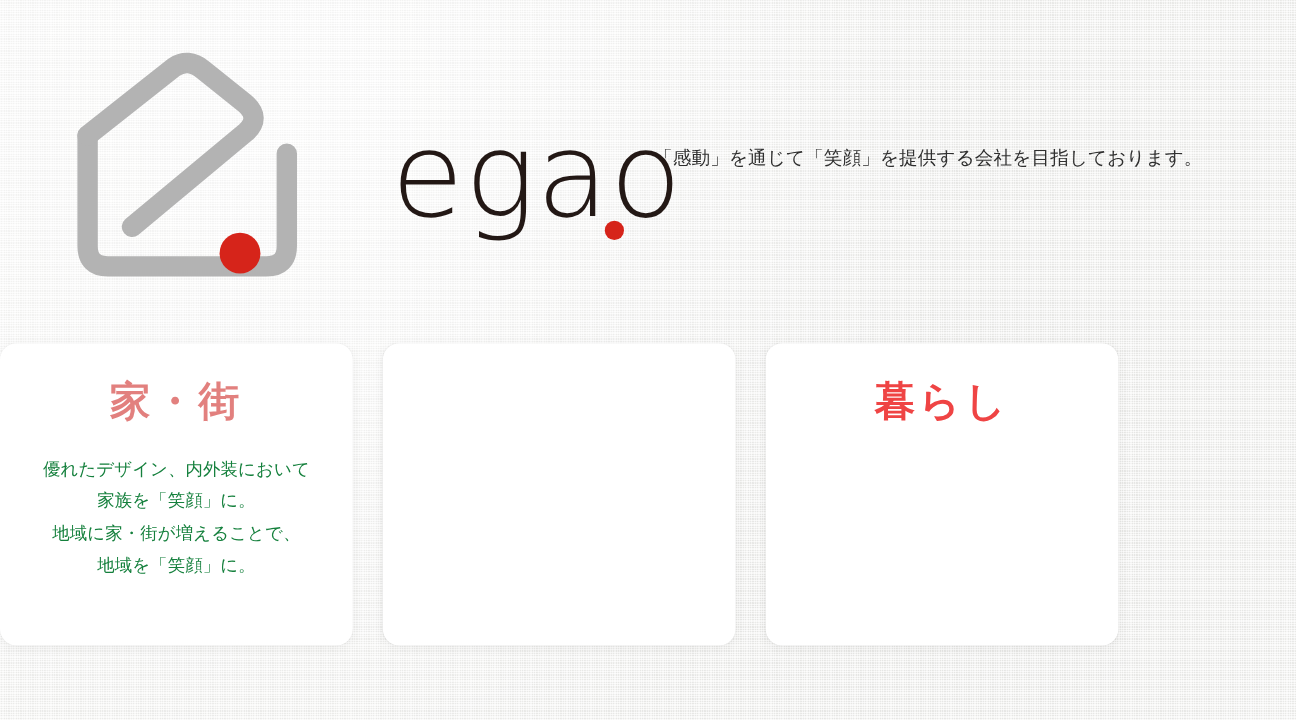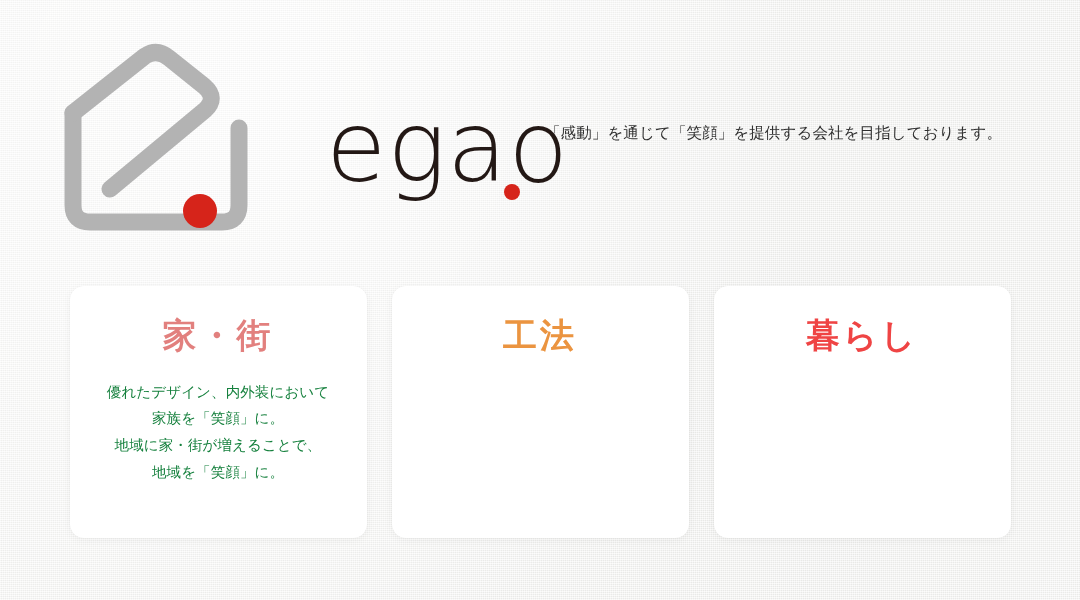--- a/index.html
+++ b/index.html
@@ -122,21 +122,21 @@
     letter-spacing: 0.1px;
     white-space: nowrap;
   }
   #intro p:last-child { margin-bottom: 0; }
 
   
   #cards {
     position: absolute;
     left: 0;
     top: 286px;
-    width: 1080px;
+    width: 932px;
     height: 252px;
     display: flex;
     justify-content: center;
     gap: 25px;
   }
 
   .card {
     width: 297px;
     height: 252px;
     background: #ffffff;
@@ -206,21 +206,20 @@
 
     <div class="card">
       <h2 class="card-title tone-rose">家・街</h2>
       <div class="card-body">優れたデザイン、内外装において
 家族を「笑顔」に。
 地域に家・街が増えることで、
 地域を「笑顔」に。</div>
     </div>
 
     <div class="card">
-      <h2 class="card-title tone-orange">工法</h2>
     </div>
 
     <div class="card">
       <h2 class="card-title tone-teal">暮らし</h2>
     </div>
 
   </div>
 
 </div>
 

